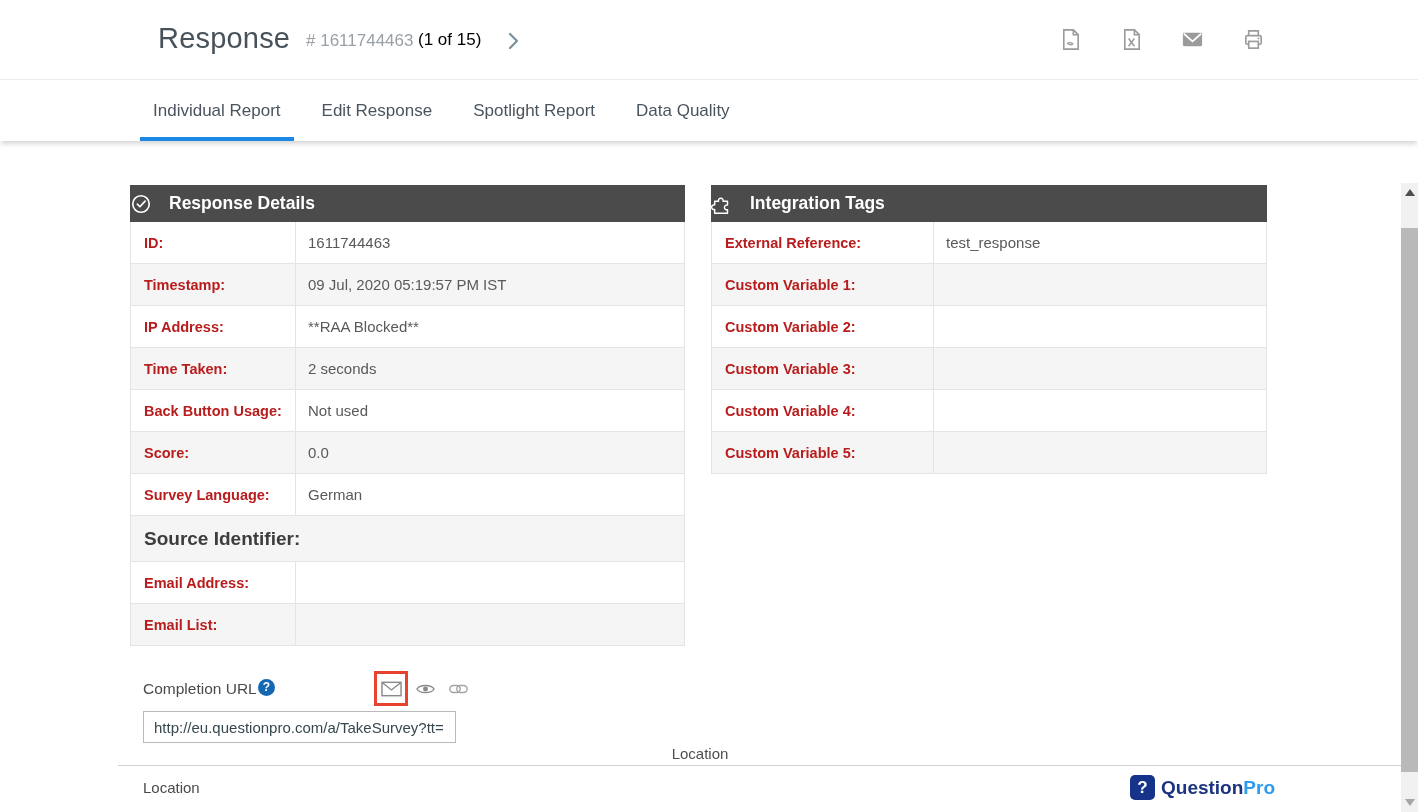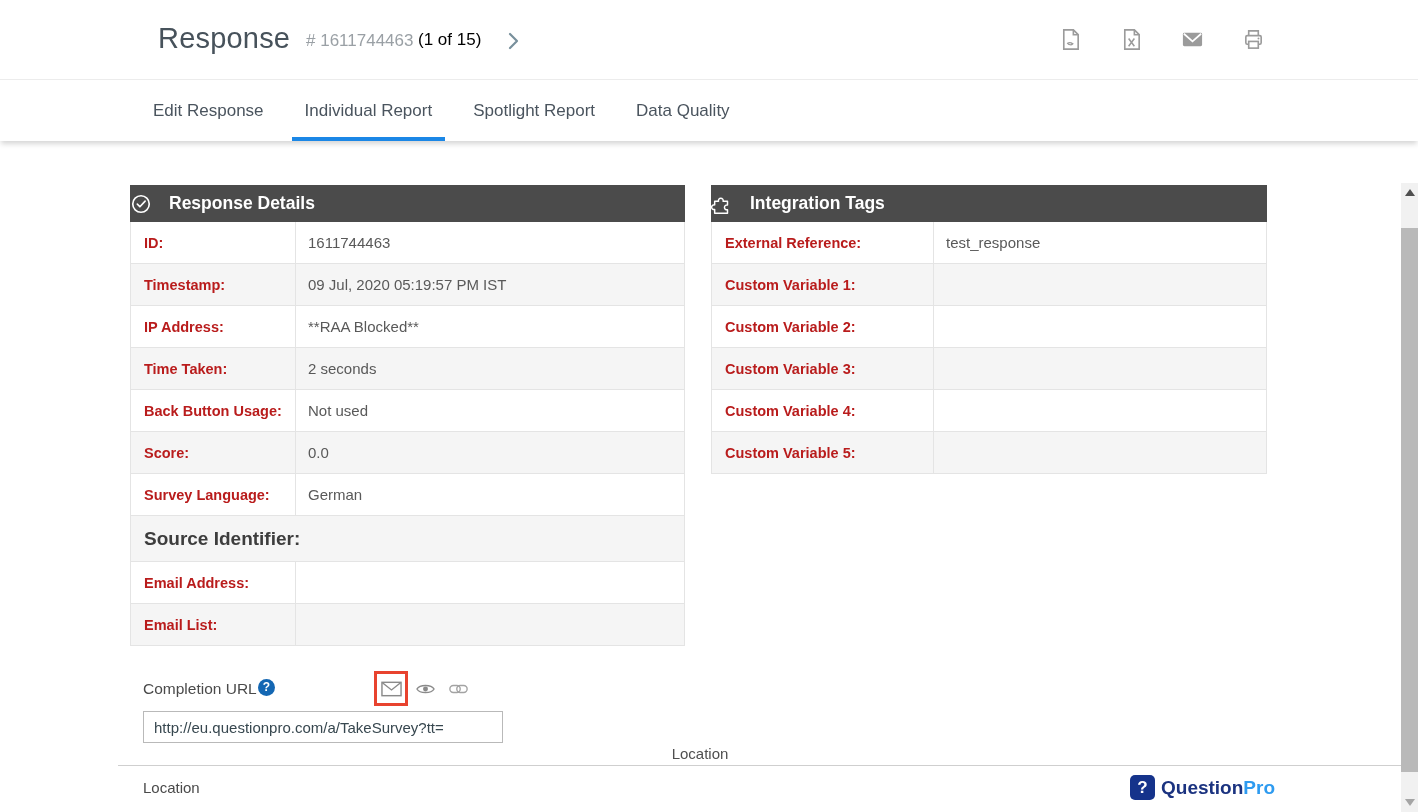--- a/index.html
+++ b/index.html
@@ -48,21 +48,21 @@
   
   .cu-label { position:absolute; left:143px; top:680px; font-size:15.5px; color:#4a4a4a; }
   .cu-help { position:absolute; left:258px; top:679px; width:17px; height:17px; border-radius:50%;
              background:#1467b3; color:#fff; font-size:12px; font-weight:bold; text-align:center;
              line-height:17px; cursor:pointer; }
   .cu-mail-box { position:absolute; left:374px; top:671px; width:34px; height:35px;
                  border:3px solid #e8432f; display:flex; align-items:center; justify-content:center;
                  cursor:pointer; background:#fff; }
   .cu-eye  { position:absolute; left:416px; top:681px; width:19px; height:16px; cursor:pointer; }
   .cu-link { position:absolute; left:449px; top:682px; width:19px; height:14px; cursor:pointer; }
-  .cu-input { position:absolute; left:143px; top:711px; width:360px; height:32px;
+  .cu-input { position:absolute; left:143px; top:711px; width:313px; height:32px;
               border:1px solid #b9b9b9; padding:0 10px; font-size:15px; color:#37474f;
               font-family:"Liberation Sans", sans-serif; font-weight:500; background:#fff; }
 
   
   .loc-center { position:absolute; top:745px; left:0; width:1400px; text-align:center;
                 font-size:15px; color:#4f4f4f; }
   .divider { position:absolute; top:765px; left:118px; right:2px; height:0;
              border-top:1px solid #cfcfcf; }
   .loc-bottom { position:absolute; left:143px; top:779px; font-size:15px; color:#4a4a4a; }
   .brand { position:absolute; left:1130px; top:775px; display:flex; align-items:center; cursor:pointer; }
@@ -126,25 +126,25 @@
           <path d="M7 8 V3 h10 v5"></path>
           <rect x="4" y="8" width="16" height="9" rx="1.5"></rect>
           <rect x="7" y="14" width="10" height="7" fill="#fff"></rect>
           <circle cx="17.2" cy="11" r="1" fill="#9b9b9b" stroke="none"></circle>
         </svg>
       </div>
     </div>
   </div>
 
   <div class="tab-bar">
+    <div class="tab active">
+        <span>Individual Report</span>
+      </div>
     <div class="tab">
         <span>Edit Response</span>
-      </div>
-    <div class="tab active">
-        <span>Individual Report</span>
       </div>
     <div class="tab">
         <span>Spotlight Report</span>
       </div>
     <div class="tab">
         <span>Data Quality</span>
       </div>
   </div>
 
   <div class="panel panel-rd">

